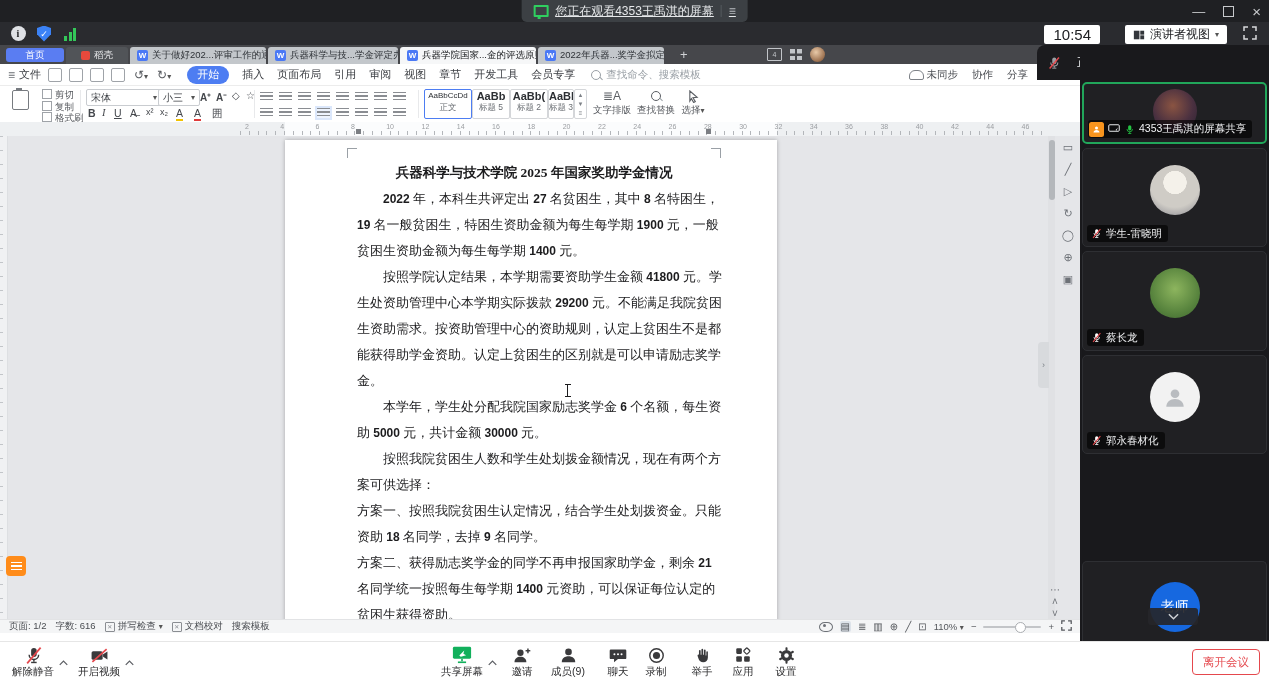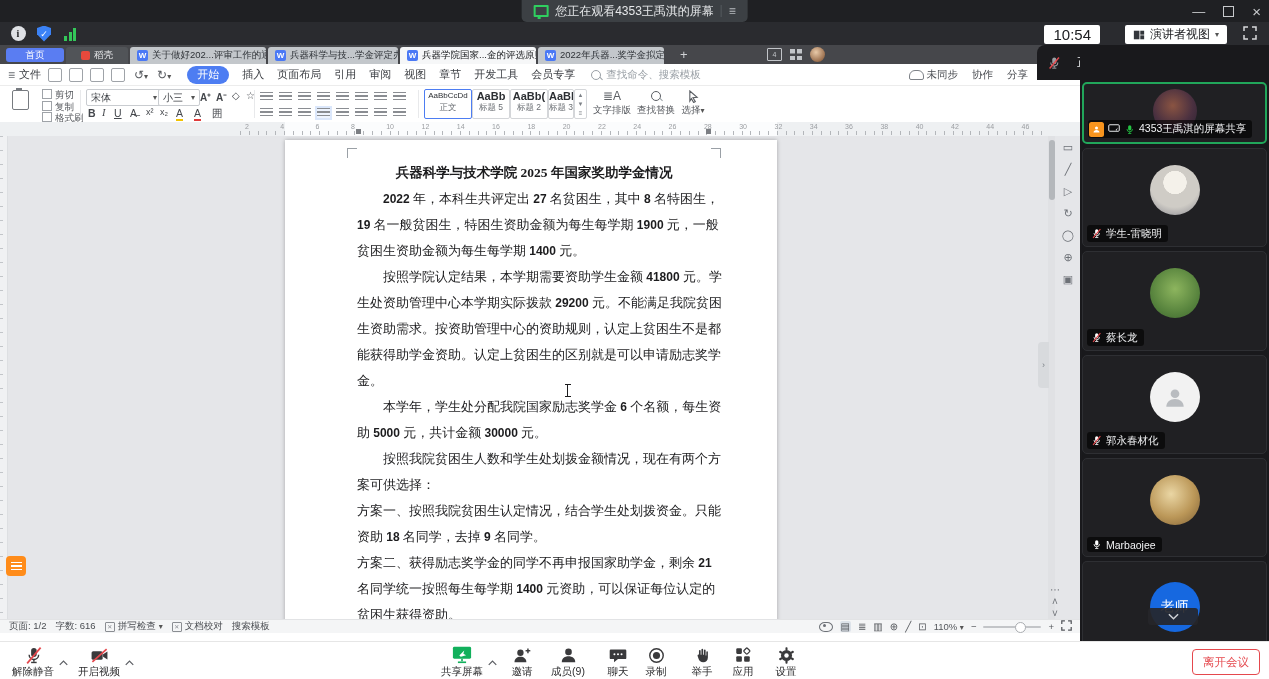--- a/index.html
+++ b/index.html
@@ -1,21 +1,21 @@
 <!DOCTYPE html>
 <html><head>
 <meta charset="utf-8">
 <style>
   html,body{margin:0;padding:0;background:#111;}
   #app{position:relative;width:1269px;height:679px;overflow:hidden;
        font-family:"Liberation Sans",sans-serif;background:#202124;-webkit-font-smoothing:antialiased;}
   
   .topbar{position:absolute;left:0;top:0;width:1269px;height:22px;background:#1f2023;}
   .watch-pill{position:absolute;left:50%;transform:translateX(-50%);top:0;height:22px;background:#3c4044;
-      border-radius:0 0 5px 5px;display:flex;align-items:center;gap:7px;padding:0 12px;color:#e6e8ea;font-size:12px;}
+      border-radius:0 0 5px 5px;display:flex;align-items:center;gap:7px;padding:0 12px;color:#e6e8ea;font-size:12px;text-decoration:underline;}
   .mon{width:11px;height:8px;border:2px solid #2fcf5f;border-radius:1px;position:relative;}
   .mon::after{content:"";position:absolute;left:2px;bottom:-4px;width:3px;height:2px;background:#2fcf5f;}
   .pill-sep{width:1px;height:12px;background:#55595e;}
   .burger{color:#b9bcc0;font-size:12px;line-height:1;}
   .winbtns{position:absolute;right:8px;top:0;height:22px;display:flex;align-items:center;gap:18px;color:#c7c9cc;font-size:13px;}
   .winbox{width:9px;height:9px;border:1.3px solid #c7c9cc;display:inline-block;}
   .subbar{position:absolute;left:0;top:22px;width:1269px;height:23px;background:#2a2b2f;display:flex;align-items:center;}
   .sub-ic{margin-left:10px;width:16px;height:16px;display:flex;align-items:center;justify-content:center;}
   .info-c{width:15px;height:15px;border-radius:50%;background:#dfe1e5;color:#202124;font-size:10px;font-weight:bold;
       display:flex;align-items:center;justify-content:center;font-family:"Liberation Serif",serif;}
@@ -557,32 +557,20 @@
           <rect x="9" y="2.5" width="7" height="11.5" rx="3.5" fill="#fff"></rect>
             <path d="M6.5 11a6 6 0 0 0 12 0" fill="none" stroke="#fff" stroke-width="1.8"></path>
           <line x1="12.5" y1="17" x2="12.5" y2="20" stroke="#fff" stroke-width="1.8"></line>
             <line x1="9" y1="20.8" x2="16" y2="20.8" stroke="#fff" stroke-width="1.8"></line>
           <line x1="4.5" y1="21.5" x2="20.5" y2="2.5" stroke="#e5484d" stroke-width="2.4"></line>
           </svg>
         <span>郭永春材化</span>
       </span>
     </div>
 
-    <div class="tile" style="top:413px;height:99px">
-      <span class="ava" style="top:16px;width:50px;height:50px;background:radial-gradient(circle at 42% 38%,#ead6a4,#bb9758 55%,#7c5e35 100%)"></span>
-      <span class="nameplate">
-        <svg width="11" height="11" viewBox="0 0 24 24">
-          <rect x="9" y="2.5" width="7" height="11.5" rx="3.5" fill="#fff"></rect>
-            <path d="M6.5 11a6 6 0 0 0 12 0" fill="none" stroke="#fff" stroke-width="1.8"></path>
-          <line x1="12.5" y1="17" x2="12.5" y2="20" stroke="#fff" stroke-width="1.8"></line>
-            <line x1="9" y1="20.8" x2="16" y2="20.8" stroke="#fff" stroke-width="1.8"></line>
-          </svg>
-        <span>Marbaojee</span>
-      </span>
-    </div>
 
     <div class="tile" style="top:516px;height:80px;border-bottom:none;border-radius:5px 5px 0 0">
       <span class="ava teach" style="top:20px;width:50px;height:50px">
         <span>老师</span>
         </span>
     </div>
 
     <div class="collapse">
       <svg width="11" height="7" viewBox="0 0 12 7">
         <polyline points="1,1 6,6 11,1" fill="none" stroke="#cfd2d6" stroke-width="1.6"></polyline>

